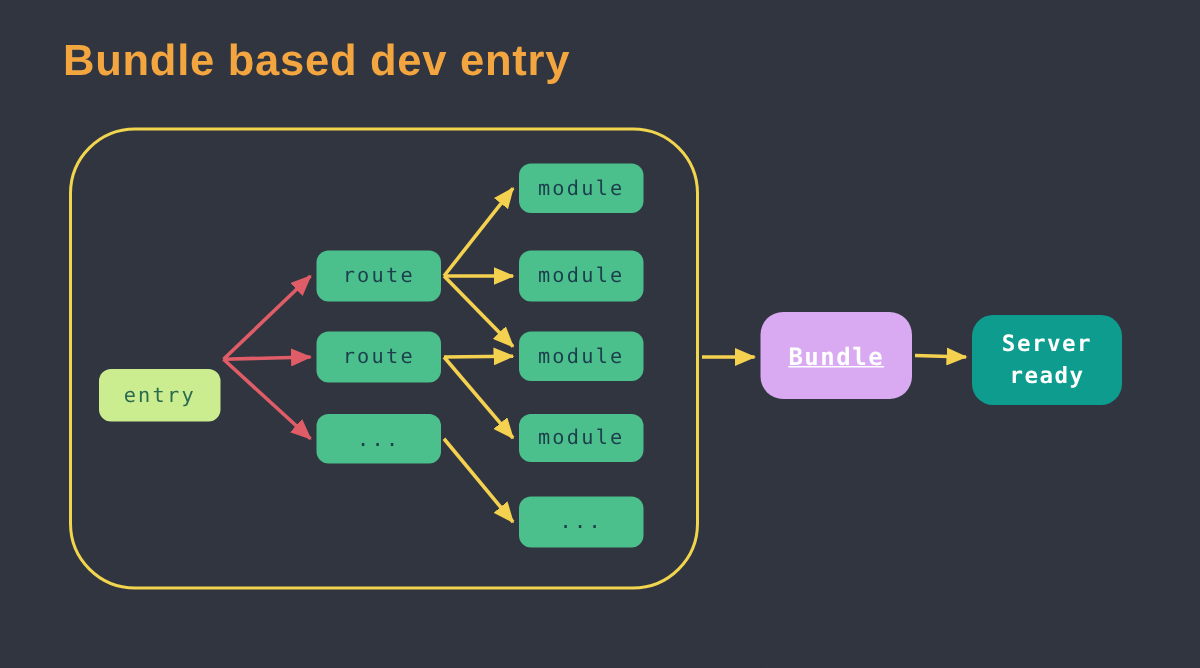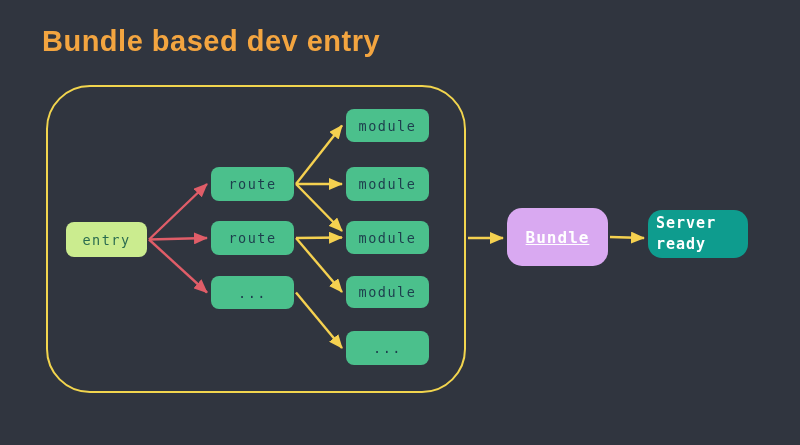--- a/index.html
+++ b/index.html
@@ -18,28 +18,28 @@
   .group-box{
     position:absolute;
     border:2px solid var(--container-border,#F2D54E);
     border-radius:44px;
     background:transparent;
     box-sizing:border-box;
   }
   svg.edges{position:absolute;left:0;top:0;pointer-events:none;}
   .node{
     position:absolute;
-    display:flex;align-items:center;justify-content:center;
+    display:flex;align-items:center;justify-content:center;text-align:center;
     font-family:"DejaVu Sans Mono", monospace;
     font-size:13.5px;letter-spacing:1.5px;
     border-radius:8px;
     box-sizing:border-box;
     white-space:pre-line;
   }
-  .node.entry{background:var(--entry-bg,#CBEC8F);color:var(--entry-text,#2A6B4F);}
+  .node.entry{background:var(--entry-bg,#CBEC8F);color:var(--entry-text,#2A6B4F);margin-top:24px;}
   .node.green{background:var(--node-bg,#4BC08C);color:var(--node-text,#1D3E4D);}
   .node.bundle{
     background:var(--bundle-bg,#D9A9F1);color:var(--light-text,#fff);
     font-weight:bold;font-size:16px;border-radius:15px;letter-spacing:1px;
   }
   .node.server{
     background:var(--server-bg,#0E9C8E);color:var(--light-text,#fff);
     font-weight:bold;font-size:15px;border-radius:14px;letter-spacing:1px;
     line-height:1.4;padding:0 8px;
   }
@@ -80,15 +80,15 @@
   <div class="node entry" style="left: 66px; top: 222px; width: 81px; height: 35px;">entry</div>
   <div class="node green" style="left: 211px; top: 167px; width: 83px; height: 34px;">route</div>
   <div class="node green" style="left: 211px; top: 221px; width: 83px; height: 34px;">route</div>
   <div class="node green" style="left: 211px; top: 276px; width: 83px; height: 33px;">...</div>
   <div class="node green" style="left: 346px; top: 109px; width: 83px; height: 33px;">module</div>
   <div class="node green" style="left: 346px; top: 167px; width: 83px; height: 34px;">module</div>
   <div class="node green" style="left: 346px; top: 221px; width: 83px; height: 33px;">module</div>
   <div class="node green" style="left: 346px; top: 276px; width: 83px; height: 32px;">module</div>
   <div class="node green" style="left: 346px; top: 331px; width: 83px; height: 34px;">...</div>
   <div class="node bundle" style="left: 507px; top: 208px; width: 101px; height: 58px; text-decoration: underline;">Bundle</div>
-  <div class="node server" style="left: 648px; top: 210px; width: 100px; height: 48px;">Server ready</div>
+  <div class="node server" style="left: 648px; top: 210px; width: 100px; height: 60px;">Server ready</div>
 
 </div>
 
 </body></html>

